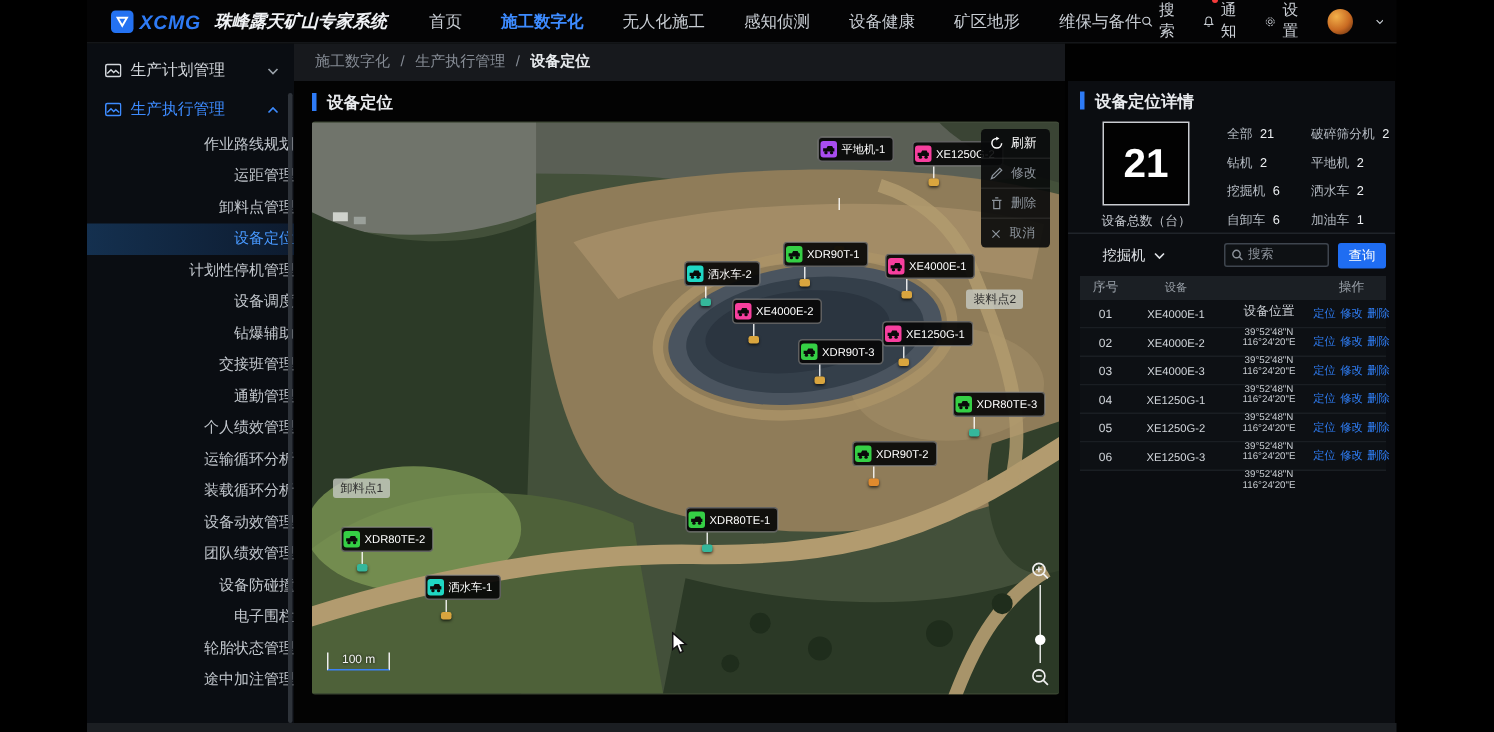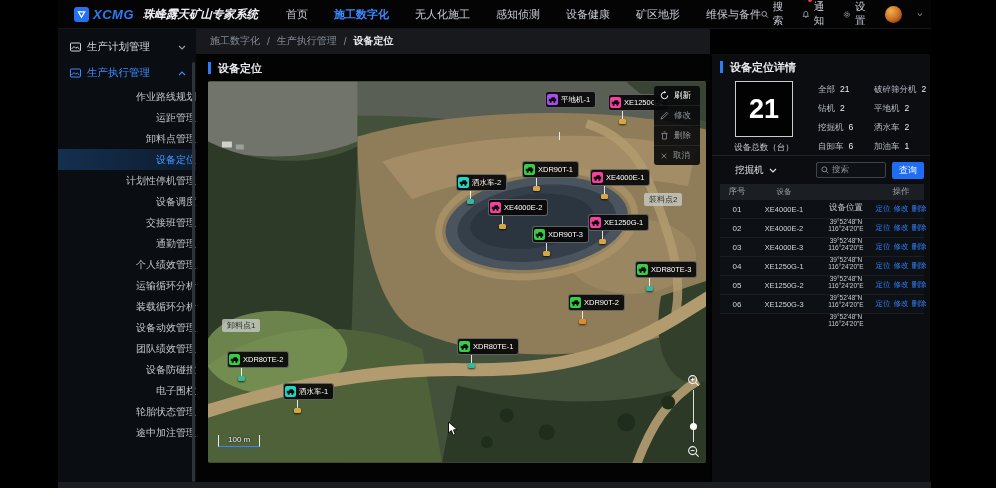--- a/index.html
+++ b/index.html
@@ -182,20 +182,21 @@
       <svg class="chev" width="8" height="5" viewBox="0 0 8 5">
           <path d="M1 4 L4 1 L7 4" fill="none" stroke="#3d8bff" stroke-width="1.1"></path>
         </svg>
     </div>
     <div class="sub-item">作业路线规划</div>
       <div class="sub-item">运距管理</div>
       <div class="sub-item">卸料点管理</div>
       <div class="sub-item selected">设备定位</div>
       <div class="sub-item">计划性停机管理</div>
       <div class="sub-item">设备调度</div>
+      <div class="sub-item">钻爆辅助</div>
       <div class="sub-item">交接班管理</div>
       <div class="sub-item">通勤管理</div>
       <div class="sub-item">个人绩效管理</div>
       <div class="sub-item">运输循环分析</div>
       <div class="sub-item">装载循环分析</div>
       <div class="sub-item">设备动效管理</div>
       <div class="sub-item">团队绩效管理</div>
       <div class="sub-item">设备防碰撞</div>
       <div class="sub-item">电子围栏</div>
       <div class="sub-item">轮胎状态管理</div>

